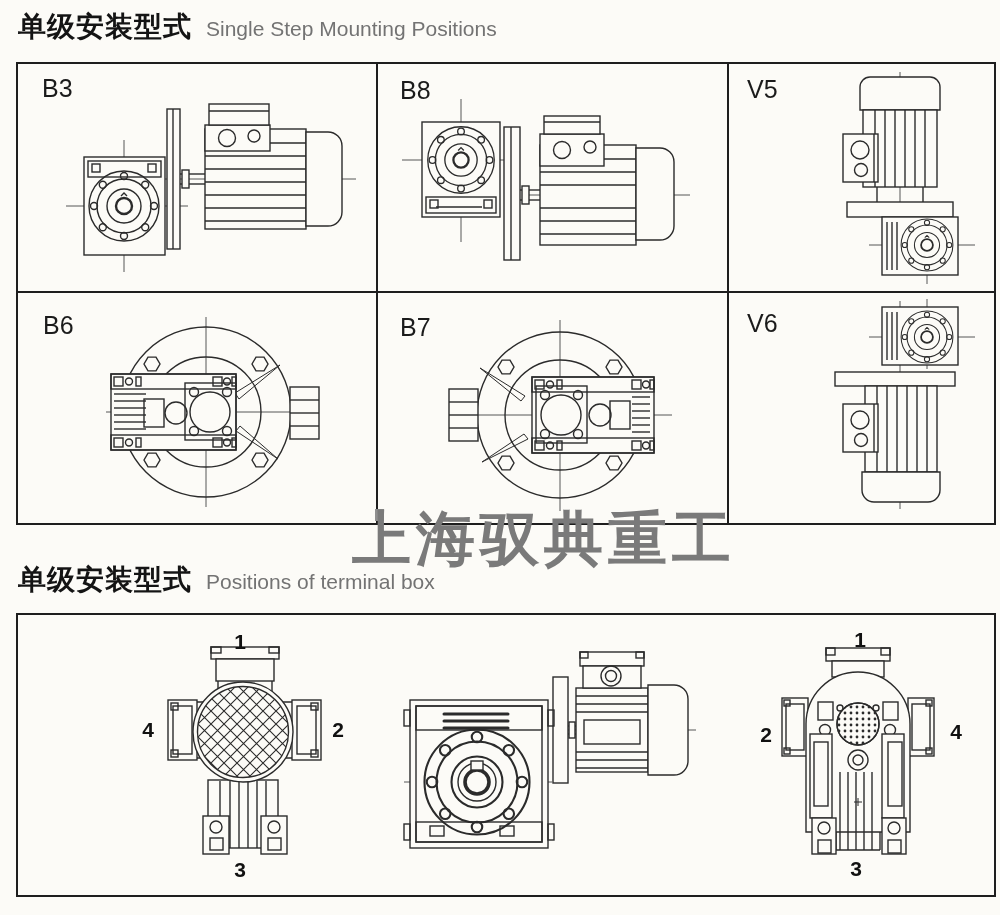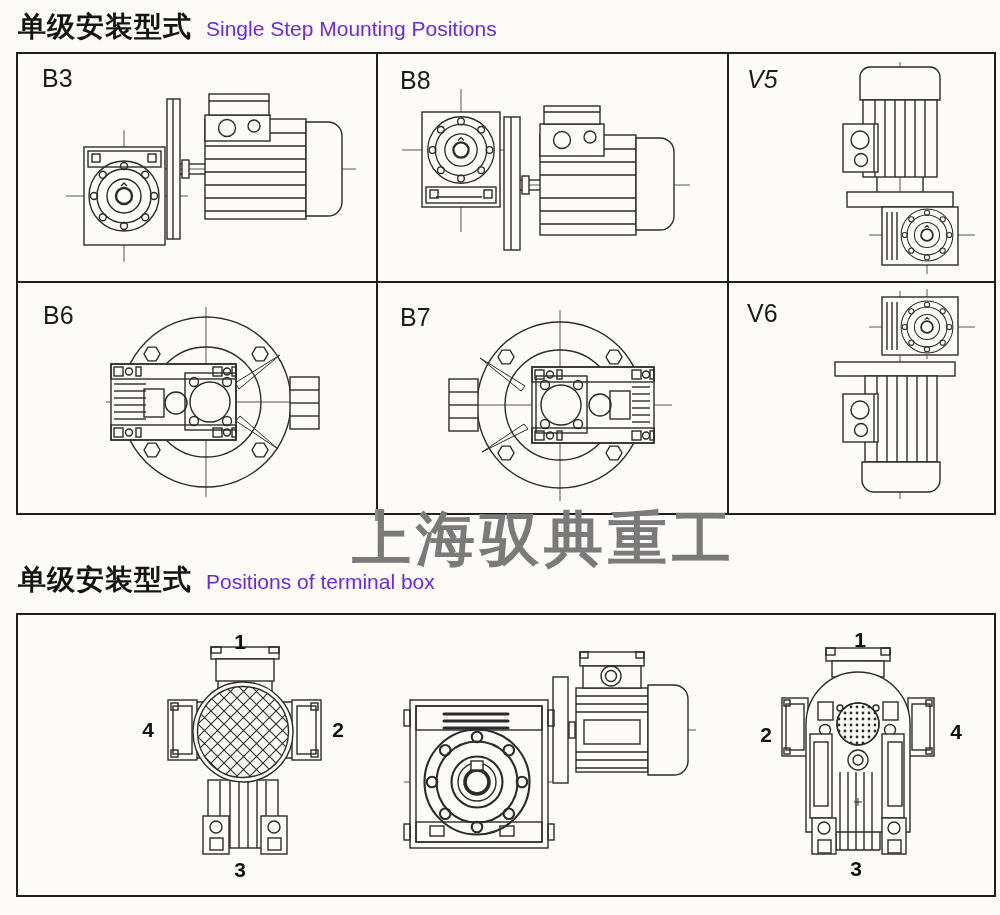--- a/index.html
+++ b/index.html
@@ -4,21 +4,21 @@
 <style>
   html,body{margin:0;padding:0;}
   body{
     width:1000px;height:915px;position:relative;overflow:hidden;
     background:#fcfbf7;
     font-family:"Liberation Sans","DejaVu Sans",sans-serif;
     color:#1c1c1c;
   }
   .hdr{position:absolute;white-space:nowrap;}
   .hdr .zh{font-size:28px;font-weight:bold;color:#141414;letter-spacing:1px;margin-top:29px;}
-  .hdr .en{font-size:21px;font-weight:400;color:#6d28d9;margin-left:14px;}
+  .hdr .en{font-size:21px;font-weight:400;color:#737373;margin-left:14px;}
   .panel{position:absolute;border:2px solid #1e1e1e;box-sizing:border-box;background:transparent;}
   .vdiv{position:absolute;top:0;bottom:0;width:2px;background:#1e1e1e;}
   .hdiv{position:absolute;left:0;right:0;height:2px;background:#1e1e1e;}
   .cell-label{position:absolute;font-size:25px;font-weight:400;color:#1b1b1b;}
   .watermark{
     position:absolute;left:352px;top:500px;
     font-size:59px;font-weight:bold;color:#7a7a7a;
     letter-spacing:5px;white-space:nowrap;z-index:5;
   }
   .pos-num{
@@ -51,28 +51,28 @@
     <g id="hexnut">
         <polygon points="-8,0 -4,-6.9 4,-6.9 8,0 4,6.9 -4,6.9"></polygon>
       </g>
   </defs>
 </svg>
 
 <div class="hdr" style="left:18px;top:8px;">
   <span class="zh">单级安装型式</span><span class="en">Single Step Mounting Positions</span>
 </div>
 
-<div class="panel" style="left:16px;top:52px;width:980px;height:463px;">
+<div class="panel" style="left:16px;top:62px;width:980px;height:463px;">
   <div class="vdiv" style="left:358px;"></div>
   <div class="vdiv" style="left:709px;"></div>
   <div class="hdiv" style="top:227px;"></div>
 
   <div class="cell-label" style="left:24px;top:10px;">B3</div>
   <div class="cell-label" style="left:382px;top:12px;">B8</div>
-  <div class="cell-label" style="left:729px;top:11px;font-style:italic;">V5</div>
+  <div class="cell-label" style="left:729px;top:11px;">V5</div>
   <div class="cell-label" style="left:25px;top:247px;">B6</div>
   <div class="cell-label" style="left:382px;top:249px;">B7</div>
   <div class="cell-label" style="left:729px;top:245px;">V6</div>
 
   <svg class="draw" style="left:0;top:0;" width="358" height="227">
     <g stroke="#2b2b2b" fill="none" stroke-width="1.4">
       <g stroke-width="0.9" stroke="#444">
         <line x1="48" y1="142" x2="170" y2="142"></line>
         <line x1="106" y1="76" x2="106" y2="208"></line>
         <line x1="140" y1="115" x2="338" y2="115"></line>

